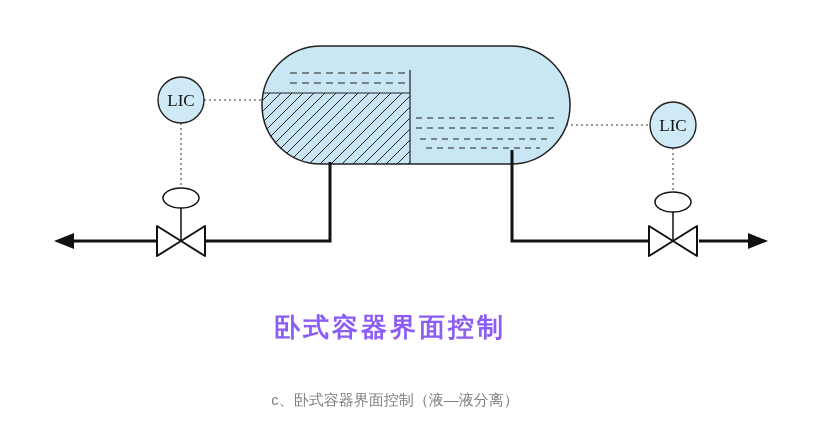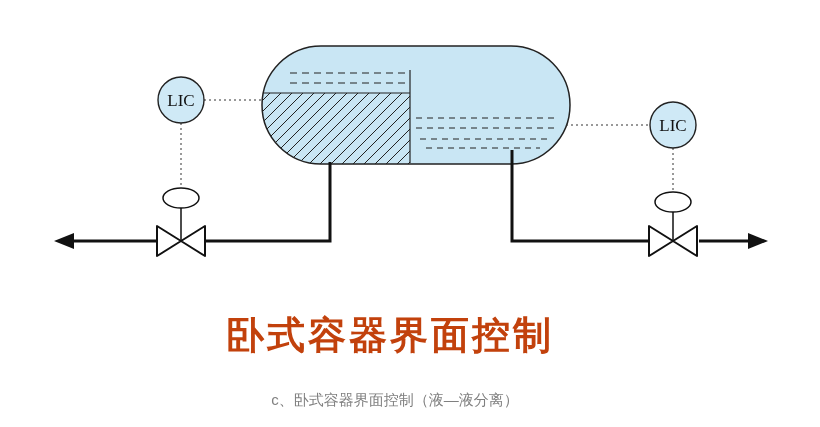--- a/index.html
+++ b/index.html
@@ -13,24 +13,24 @@
     border-radius: 28px;
   }
   .diagram-svg { position: absolute; top: 0; left: 0; display: block; }
   .diagram-title {
     position: absolute;
     top: 310px;
     left: 0;
     width: 780px;
     text-align: center;
     font-family: "Liberation Serif", serif;
-    font-size: 38px;
+    font-size: 26px;
     font-weight: 600;
     letter-spacing: 3px;
-    color: #c2410c;
+    color: #8b5cf6;
   }
   .figure-caption {
     position: absolute;
     top: 391px;
     left: 0;
     width: 790px;
     text-align: center;
     font-family: "Liberation Sans", sans-serif;
     font-size: 15px;
     color: #808080;

